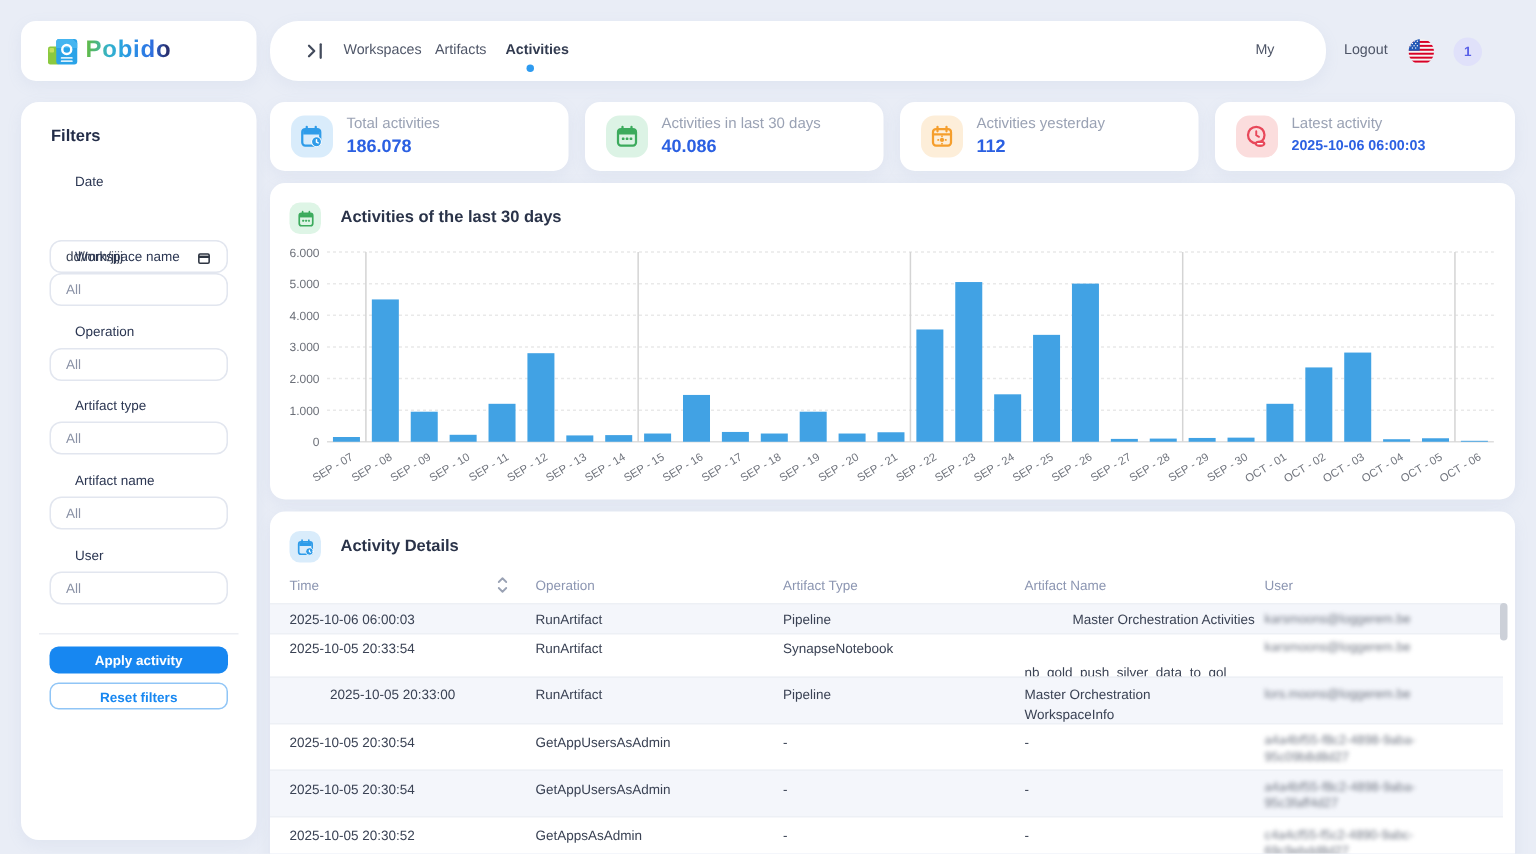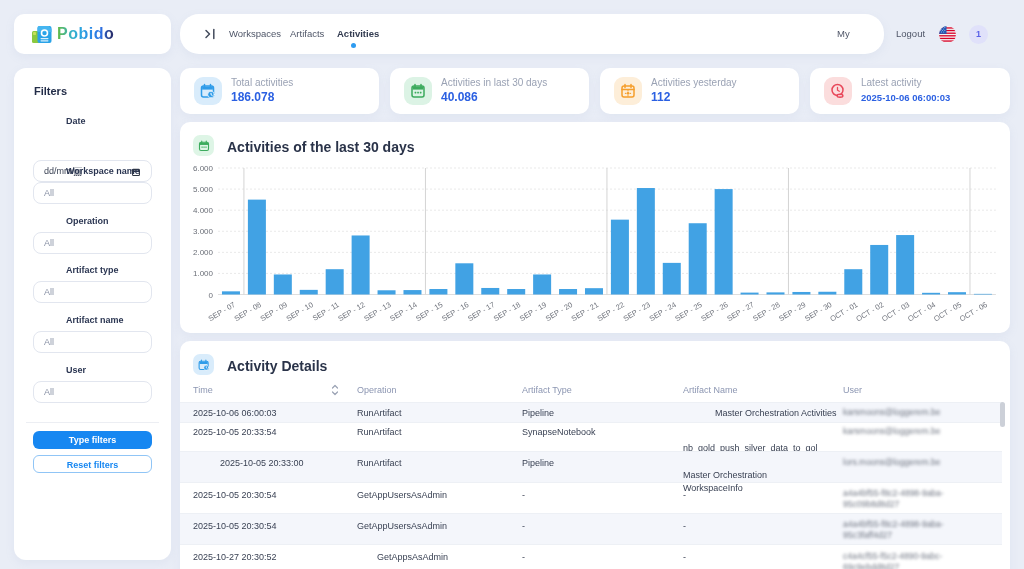--- a/index.html
+++ b/index.html
@@ -29,36 +29,36 @@
 #collapseIcon { position:absolute; left:24px; top:13px; }
 
 .stat { top:68px; height:46px; }
 .iconbox { position:absolute; left:14px; top:9px; width:28px; height:28px; border-radius:9px; }
 .iconbox svg { position:absolute; left:6px; top:6px; }
 .stat .label { position:absolute; left:51px; top:9px; font-size:10px; color:#9aa2b4; }
 .stat .value { position:absolute; left:51px; top:22px; font-size:12px; font-weight:bold; color:#2b60e2; }
 
 #sidebar { left:14px; top:68px; width:157px; height:492px; border-radius:12px; }
 #sidebar h3 { position:absolute; left:20px; top:17px; font-size:11px; color:#232d48; }
-.flabel { position:absolute; left:20px; font-size:9px; font-weight:bold; color:#2b3652;padding-left:32px; }
+.flabel { position:absolute; left:4px; font-size:9px; font-weight:normal; color:#2b3652;padding-left:32px; }
 .finput {
   position:absolute; left:19px; width:119px; height:22px;
   border:1px solid #e2e6ef; border-radius:8px; background:#fff;
   font-size:9px; color:#8a92a6; line-height:20px; padding-left:10px;
 }
 .btn { position:absolute; left:19px; width:119px; height:18px; border-radius:6px;
   font-size:9px; font-weight:bold; text-align:center; line-height:18px; }
 #applyBtn { background:#1787f1; color:#fff; }
 #resetBtn { background:#fff; color:#1787f1; border:1px solid #90c5f6; }
 #divider { position:absolute; left:12px; top:354px; width:133px; height:1px; background:#eceef3; }
 
 #chartCard { left:180px; top:122px; width:830px; height:211px; }
 .cardHead { position:absolute; left:13px; top:13px; width:21px; height:21px; border-radius:7px; }
 .cardHead svg { position:absolute; left:4.5px; top:4.5px; }
-.cardTitle { position:absolute; left:47px; top:17px; font-size:14px; font-weight:bold; color:#2a3349; }
+.cardTitle { position:absolute; left:47px; top:17px; font-size:11px; font-weight:bold; color:#2a3349; }
 
 #tableCard { left:180px; top:341px; width:830px; height:256px; border-radius:10px 10px 0 0; overflow:hidden; }
 .th { position:absolute; top:37px; height:24px; line-height:24px; font-size:9px; color:#8c96b2; }
 .row { position:absolute; left:0; width:822px; border-top:1px solid #edf0f5; }
 .row.alt { background:#f4f6fb; }
 .cell { position:absolute; font-size:9px; color:#3a4254; line-height:12.5px; }
 .blur { filter:blur(1.5px); color:#6f7582; font-size:8.5px; line-height:11px; }
 #scrollThumb { position:absolute; right:5px; top:61px; width:5px; height:25px; border-radius:3px; background:#ccd0d8; }
 .c1 { left:13px; } .c2 { left:177px; } .c3 { left:342px; } .c4 { left:503px; width:158px; } .c5 { left:663px; width:150px; }
 </style>
@@ -189,21 +189,21 @@
   <div class="finput" style="top:114px;">All</div>
   <div class="flabel" style="top:148px;">Operation</div>
   <div class="finput" style="top:164px;">All</div>
   <div class="flabel" style="top:197px;">Artifact type</div>
   <div class="finput" style="top:213px;">All</div>
   <div class="flabel" style="top:247px;">Artifact name</div>
   <div class="finput" style="top:263px;">All</div>
   <div class="flabel" style="top:297px;">User</div>
   <div class="finput" style="top:313px;">All</div>
   <div id="divider"></div>
-  <div class="btn" id="applyBtn" style="top:363px;">Type filters</div>
+  <div class="btn" id="applyBtn" style="top:363px;">Apply activity</div>
   <div class="btn" id="resetBtn" style="top:387px;">Reset filters</div>
 </div>
 
 <div class="card" id="chartCard">
   <div class="cardHead" style="background:#def5e6;">
     <svg width="12" height="12" viewBox="0 0 16 16" fill="none" stroke="#3cab5d" stroke-width="1.5" stroke-linecap="round">
       <rect x="2" y="3" width="12" height="11" rx="2"></rect>
       <path d="M2.6 3.6 h10.8 v3 H2.6 z" fill="#3cab5d" stroke="none"></path>
       <path d="M5 1.5 v2.5 M11 1.5 v2.5"></path>
       <g fill="#3cab5d" stroke="none">
@@ -330,38 +330,38 @@
     <div class="cell c1" style="top:3px;">2025-10-05 20:33:54</div>
     <div class="cell c2" style="top:3px;">RunArtifact</div>
     <div class="cell c3" style="top:3px;">SynapseNotebook</div>
     <div class="cell c4" style="top:3px;margin-top:16px;">nb_gold_push_silver_data_to_gol<br>d_mysql_workspaceInfo</div>
     <div class="cell c5 blur" style="top:3px;">karsmoons@loggerem.be</div>
   </div>
   <div class="row alt" style="top:110px;height:31px;">
     <div class="cell c1" style="top:5px;margin-left:27px;">2025-10-05 20:33:00</div>
     <div class="cell c2" style="top:5px;">RunArtifact</div>
     <div class="cell c3" style="top:5px;">Pipeline</div>
-    <div class="cell c4" style="top:5px;margin-top:12px;">Master Orchestration<br>WorkspaceInfo</div>
+    <div class="cell c4" style="top:5px;">Master Orchestration<br>WorkspaceInfo</div>
     <div class="cell c5 blur" style="top:5px;">lors.moons@loggerem.be</div>
   </div>
   <div class="row" style="top:141px;height:31px;">
     <div class="cell c1" style="top:6px;">2025-10-05 20:30:54</div>
     <div class="cell c2" style="top:6px;">GetAppUsersAsAdmin</div>
     <div class="cell c3" style="top:6px;">-</div>
     <div class="cell c4" style="top:6px;">-</div>
     <div class="cell c5 blur" style="top:5px;">a4a4bf55-f8c2-4898-9aba-<br>95c09b8d8d27</div>
   </div>
   <div class="row alt" style="top:172px;height:31px;">
     <div class="cell c1" style="top:6px;">2025-10-05 20:30:54</div>
     <div class="cell c2" style="top:6px;">GetAppUsersAsAdmin</div>
     <div class="cell c3" style="top:6px;">-</div>
     <div class="cell c4" style="top:6px;">-</div>
     <div class="cell c5 blur" style="top:5px;">a4a4bf55-f8c2-4898-9aba-<br>95c3faff4d27</div>
   </div>
   <div class="row" style="top:203px;height:26px;">
-    <div class="cell c1" style="top:6px;">2025-10-27 20:30:52</div>
-    <div class="cell c2" style="top:6px;margin-left:20px;">GetAppsAsAdmin</div>
+    <div class="cell c1" style="top:6px;">2025-10-05 20:30:52</div>
+    <div class="cell c2" style="top:6px;">GetAppsAsAdmin</div>
     <div class="cell c3" style="top:6px;">-</div>
     <div class="cell c4" style="top:6px;">-</div>
     <div class="cell c5 blur" style="top:6px;">c4a4cf55-f5c2-4890-9abc-<br>69c9ebdd8d27</div>
   </div>
   <div id="scrollThumb"></div>
 </div>
 
 </body></html>

